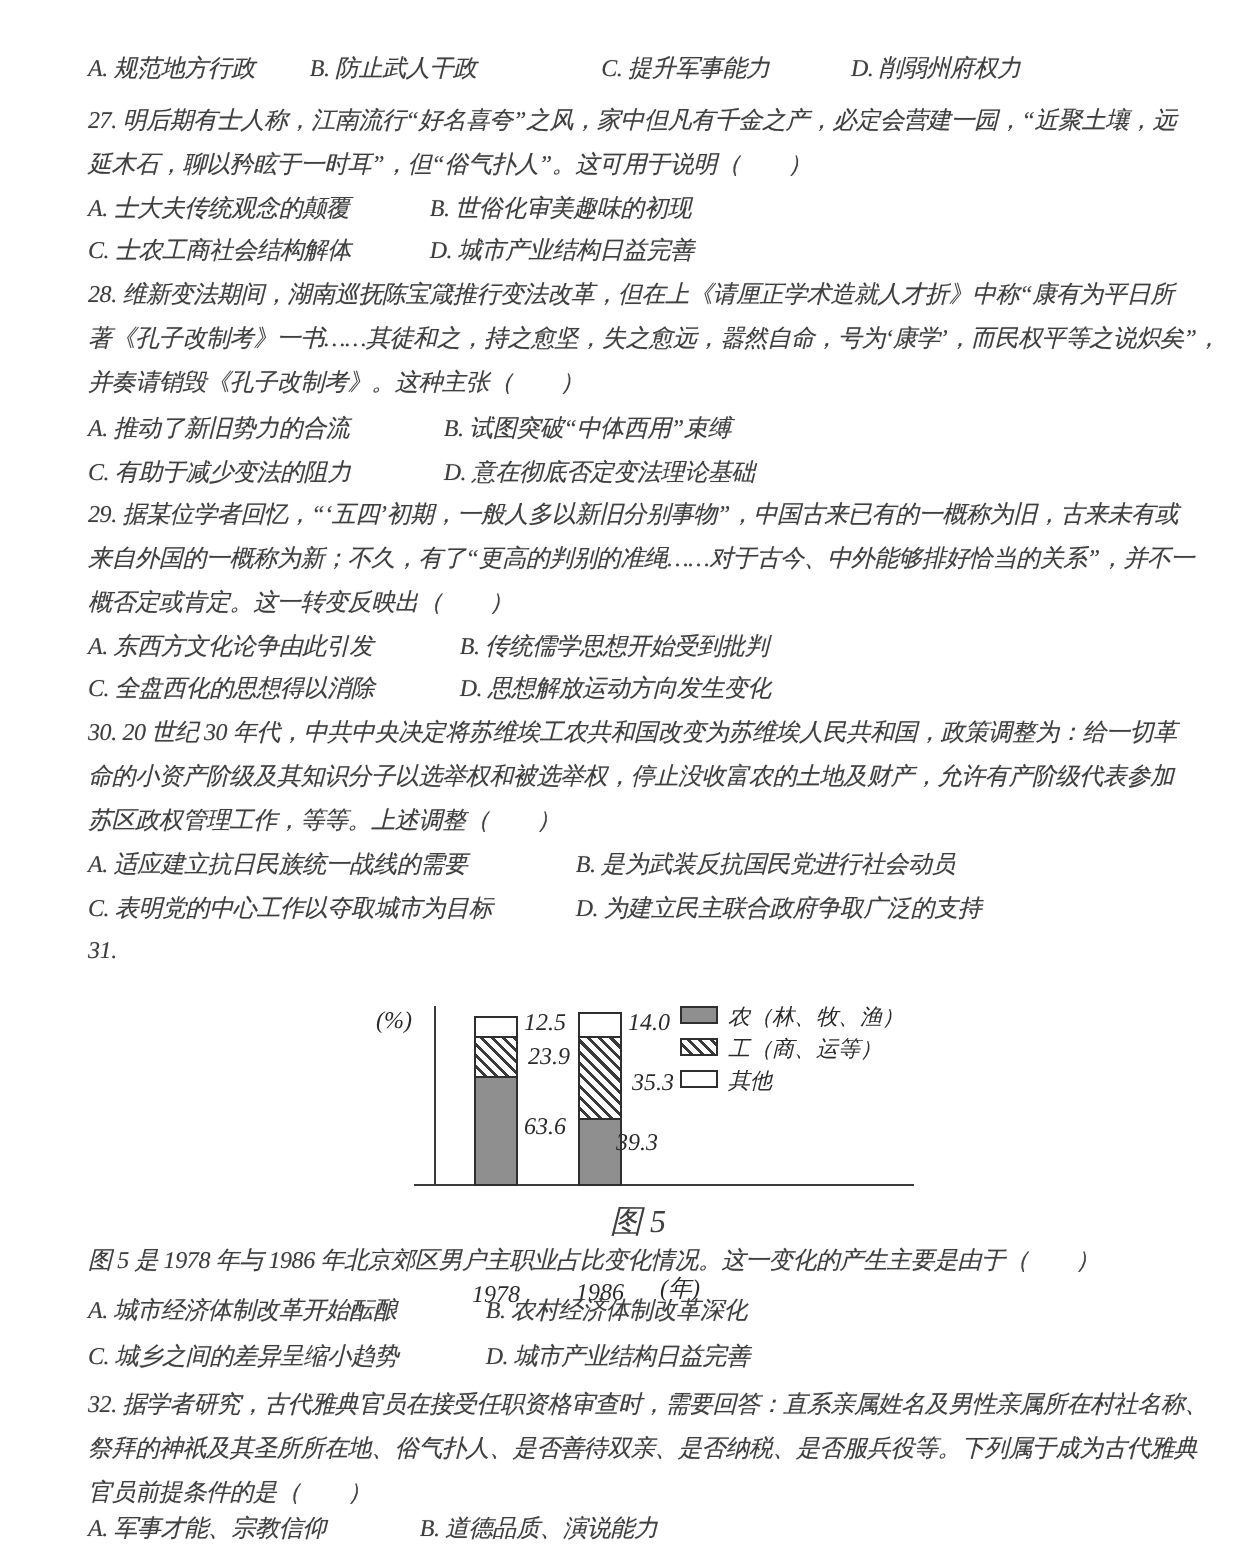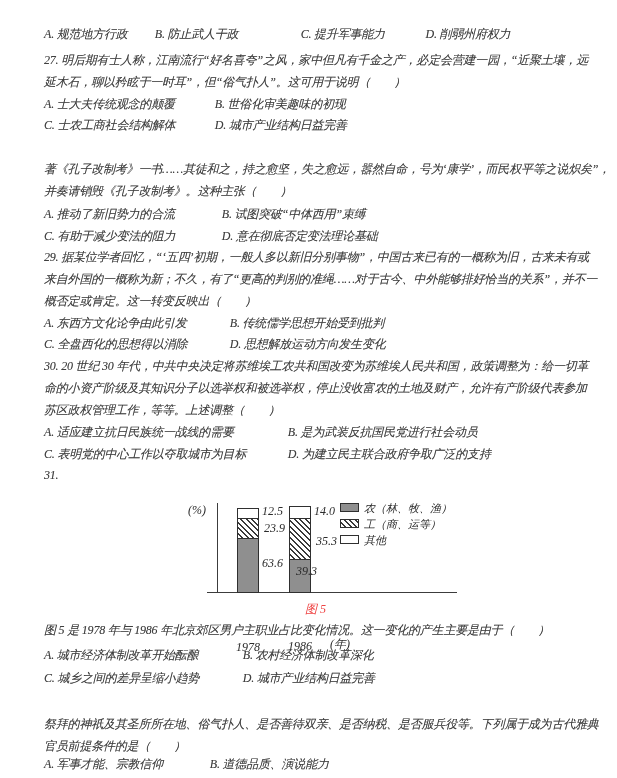--- a/index.html
+++ b/index.html
@@ -13,21 +13,21 @@
   .axis{position:absolute;background:#3c3c3c;}
   .seg{position:absolute;border:1px solid #2f2f2f;box-sizing:border-box;}
   .seg-gray{background:#8f8f8f;}
   .seg-hatch{background:repeating-linear-gradient(45deg,#ffffff 0 2.5px,#3a3a3a 2.5px 4px);}
   .seg-white{background:#ffffff;}
   .vlabel{position:absolute;font-size:12px;color:#2b2b2b;letter-spacing:0;
           font-family:"Liberation Serif","DejaVu Serif",serif;}
   .xtick{position:absolute;font-size:12px;color:#2b2b2b;margin-top:44px;}
   .legend-swatch{position:absolute;width:19px;height:9px;border:1px solid #2f2f2f;box-sizing:border-box;}
   .legend-label{position:absolute;font-size:11px;color:#2b2b2b;white-space:nowrap;}
-  .caption{position:absolute;font-size:12px;color:#ef4444;}
+  .caption{position:absolute;font-size:16px;color:#404040;}
 </style>
 </head>
 <body>
 
 <div class="page">
 
   <div class="line" style="top:26px">
     <span class="opt" style="width:108px">A. 规范地方行政</span>
     <span class="opt" style="width:143px">B. 防止武人干政</span>
     <span class="opt" style="width:122px">C. 提升军事能力</span>
@@ -38,20 +38,21 @@
   <div class="line" style="top:74px">延木石，聊以矜眩于一时耳”，但“俗气扑人”。这可用于说明（　　）</div>
   <div class="line" style="top:96px">
     <span class="opt" style="width:168px">A. 士大夫传统观念的颠覆</span>
     <span class="opt">B. 世俗化审美趣味的初现</span>
   </div>
   <div class="line" style="top:117px">
     <span class="opt" style="width:168px">C. 士农工商社会结构解体</span>
     <span class="opt">D. 城市产业结构日益完善</span>
   </div>
 
+  <div class="line" style="top:139px">28. 维新变法期间，湖南巡抚陈宝箴推行变法改革，但在上《请厘正学术造就人才折》中称“康有为平日所</div>
   <div class="line" style="top:161px">著《孔子改制考》一书……其徒和之，持之愈坚，失之愈远，嚣然自命，号为‘康学’，而民权平等之说炽矣”，</div>
   <div class="line" style="top:183px">并奏请销毁《孔子改制考》。这种主张（　　）</div>
   <div class="line" style="top:206px">
     <span class="opt" style="width:175px">A. 推动了新旧势力的合流</span>
     <span class="opt">B. 试图突破“中体西用”束缚</span>
   </div>
   <div class="line" style="top:228px">
     <span class="opt" style="width:175px">C. 有助于减少变法的阻力</span>
     <span class="opt">D. 意在彻底否定变法理论基础</span>
   </div>
@@ -92,21 +93,21 @@
     <div class="seg seg-gray" style="left:237px;top:538px;width:22px;height:55px"></div>
     <span class="vlabel" style="left:262px;top:504px">12.5</span>
     <span class="vlabel" style="left:264px;top:521px">23.9</span>
     <span class="vlabel" style="left:262px;top:556px">63.6</span>
 
     <div class="seg seg-white" style="left:289px;top:506px;width:22px;height:13px"></div>
     <div class="seg seg-hatch" style="left:289px;top:518px;width:22px;height:42px"></div>
     <div class="seg seg-gray" style="left:289px;top:559px;width:22px;height:34px"></div>
     <span class="vlabel" style="left:314px;top:504px">14.0</span>
     <span class="vlabel" style="left:316px;top:534px">35.3</span>
-    <span class="vlabel" style="left:296px;top:564px">39.3</span>
+    <span class="vlabel" style="left:308px;top:564px">39.3</span>
 
     <span class="xtick" style="left:236px;top:596px">1978</span>
     <span class="xtick" style="left:288px;top:595px">1986</span>
     <span class="xtick" style="left:330px;top:592px">(年)</span>
 
     <div class="legend-swatch seg-gray" style="left:340px;top:503px"></div>
     <span class="legend-label" style="left:364px;top:501px">农（林、牧、渔）</span>
     <div class="legend-swatch seg-hatch" style="left:340px;top:519px"></div>
     <span class="legend-label" style="left:364px;top:517px">工（商、运等）</span>
     <div class="legend-swatch seg-white" style="left:340px;top:535px"></div>
@@ -118,20 +119,21 @@
   <div class="line" style="top:622px">图 5 是 1978 年与 1986 年北京郊区男户主职业占比变化情况。这一变化的产生主要是由于（　　）</div>
   <div class="line" style="top:647px">
     <span class="opt" style="width:196px">A. 城市经济体制改革开始酝酿</span>
     <span class="opt">B. 农村经济体制改革深化</span>
   </div>
   <div class="line" style="top:670px">
     <span class="opt" style="width:196px">C. 城乡之间的差异呈缩小趋势</span>
     <span class="opt">D. 城市产业结构日益完善</span>
   </div>
 
+  <div class="line" style="top:694px">32. 据学者研究，古代雅典官员在接受任职资格审查时，需要回答：直系亲属姓名及男性亲属所在村社名称、</div>
   <div class="line" style="top:716px">祭拜的神祇及其圣所所在地、俗气扑人、是否善待双亲、是否纳税、是否服兵役等。下列属于成为古代雅典</div>
   <div class="line" style="top:738px">官员前提条件的是（　　）</div>
   <div class="line" style="top:756px">
     <span class="opt" style="width:163px">A. 军事才能、宗教信仰</span>
     <span class="opt">B. 道德品质、演说能力</span>
   </div>
 
 </div>
 
 </body></html>

